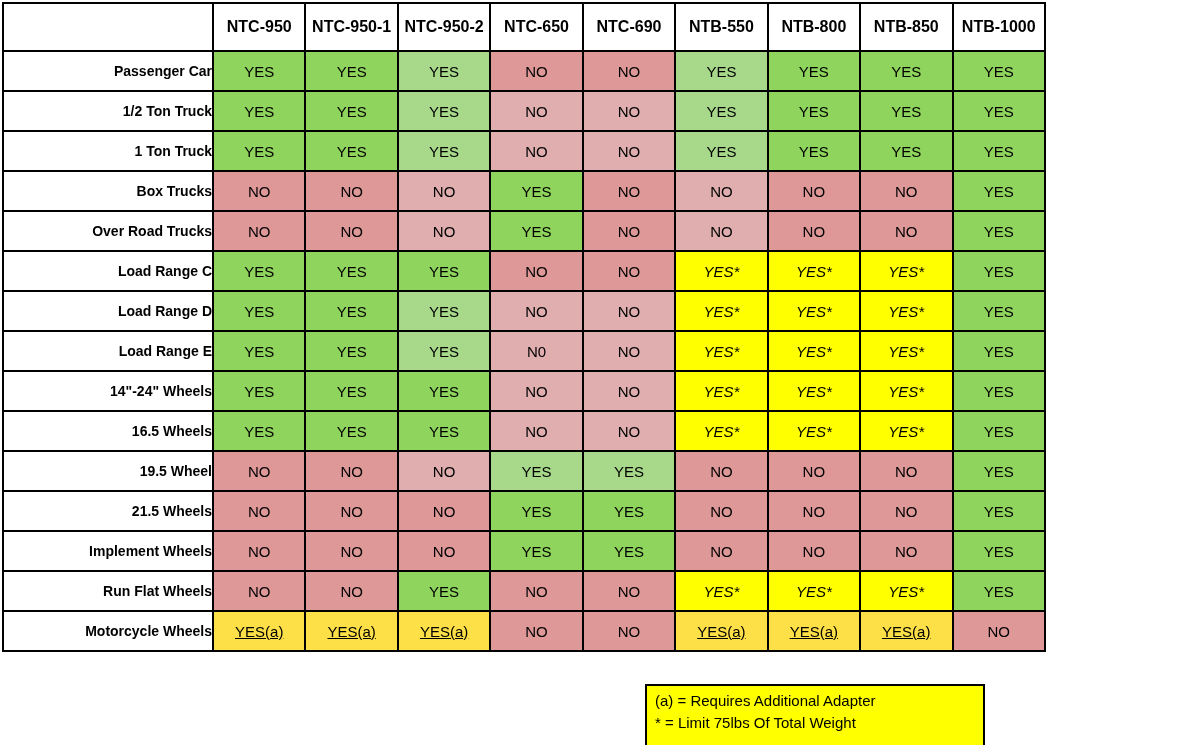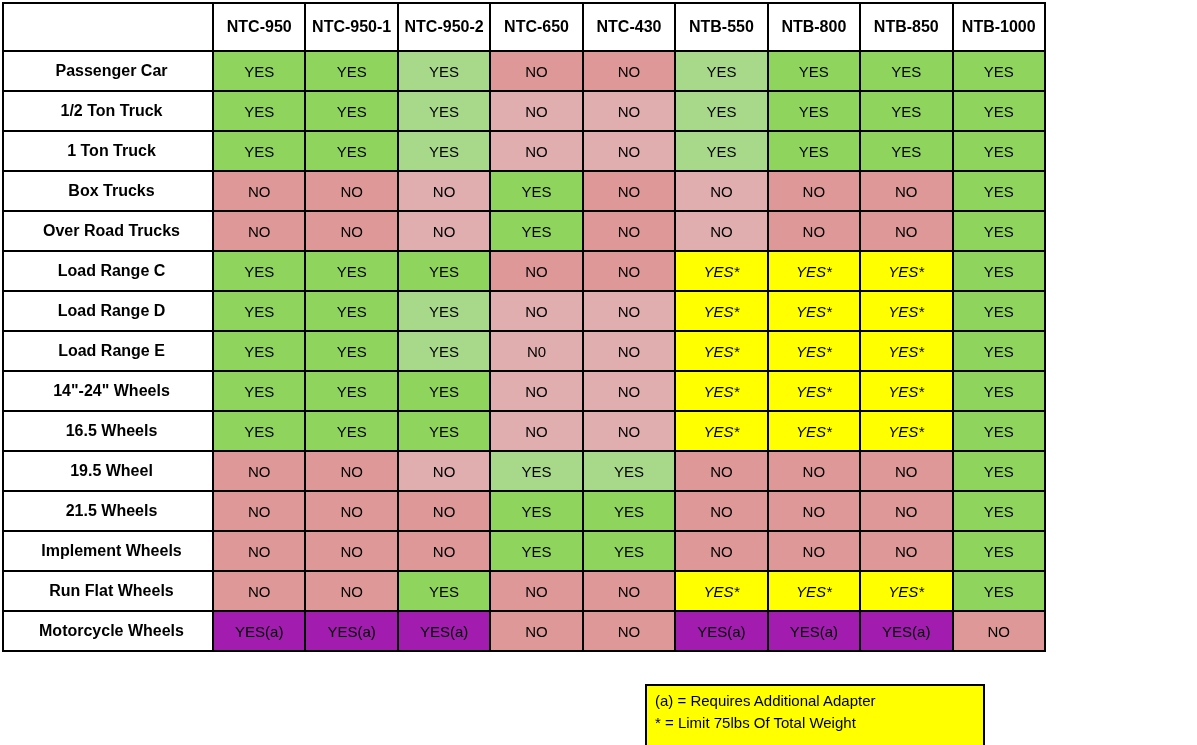--- a/index.html
+++ b/index.html
@@ -69,30 +69,30 @@
   }
   table.matrix th.colhead {
     background: #ffffff;
     font-weight: bold;
     font-size: 16px;
     height: 46px;
   }
   table.matrix td.rowhead {
     background: #ffffff;
     font-weight: bold;
-    text-align: center;
+    text-align: right;
     padding-left: 7px;
-    font-size: 16px;
+    font-size: 14px;
   }
   td.yes      { background: #8fd45c; }
   td.yes-pale { background: #a8d98a; }
   td.no       { background: #df9898; }
   td.no-pale  { background: #e0aeae; }
   td.star     { background: #ffff00; font-style: italic; }
-  td.adapter  { background: #a21caf; }
+  td.adapter  { background: #fde047; text-decoration: underline; }
 
   .legend {
     position: absolute;
     left: 645px;
     top: 684px;
     width: 340px;
     background: #ffff00;
     border: 2px solid #000000;
     z-index: 2;
     padding: 4px 8px 20px 8px;
@@ -113,21 +113,21 @@
 </div>
 
 <table class="matrix">
   <thead>
     <tr>
       <th class="corner"></th>
     <th class="colhead">NTC-950</th>
         <th class="colhead">NTC-950-1</th>
         <th class="colhead">NTC-950-2</th>
         <th class="colhead">NTC-650</th>
-        <th class="colhead">NTC-430</th>
+        <th class="colhead">NTC-690</th>
         <th class="colhead">NTB-550</th>
         <th class="colhead">NTB-800</th>
         <th class="colhead">NTB-850</th>
         <th class="colhead">NTB-1000</th>
       </tr>
   </thead>
   <tbody id="matrix-body">
       <tr>
         <td class="rowhead">Passenger Car</td>
         <td class="yes">YES</td>

